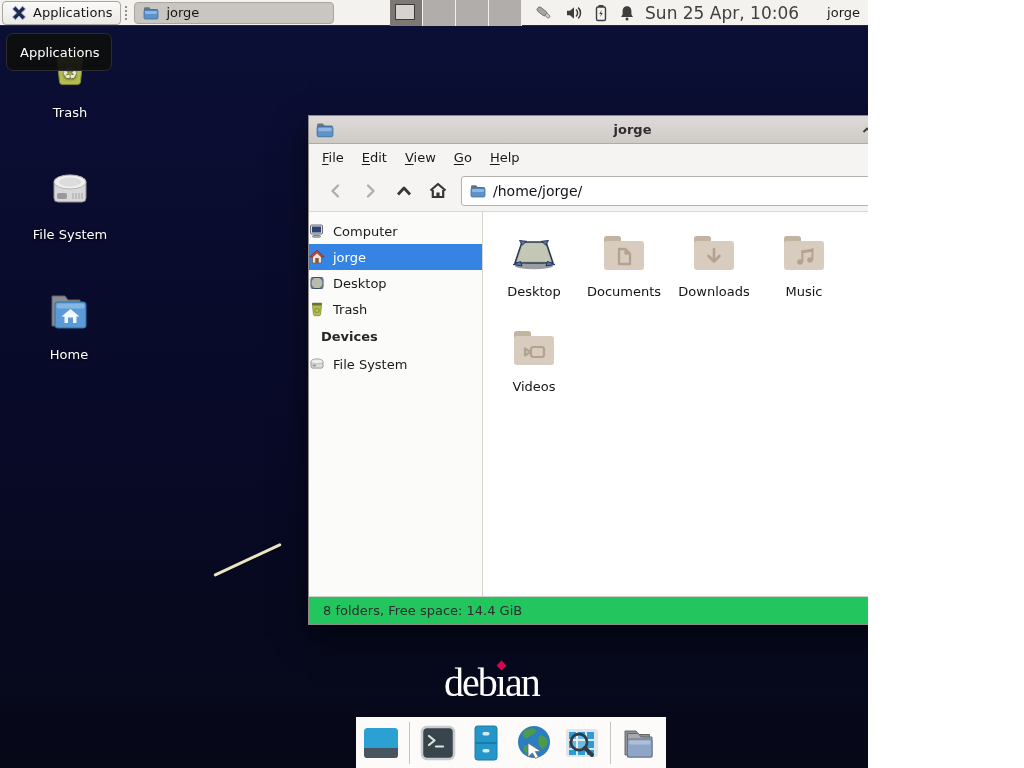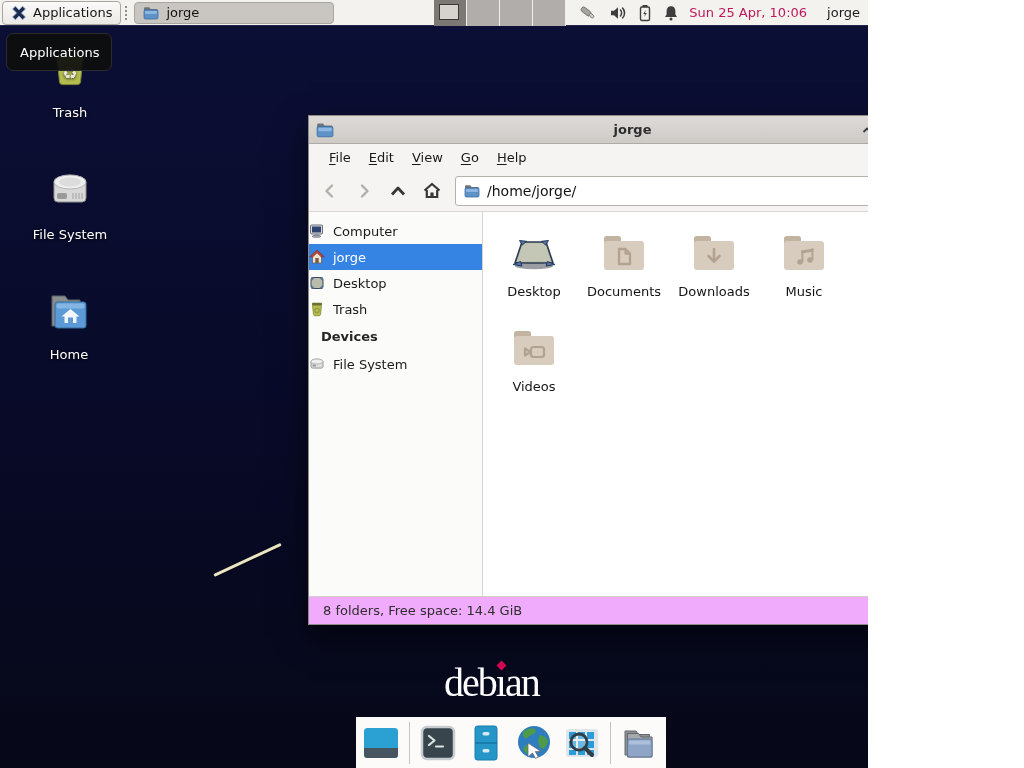--- a/index.html
+++ b/index.html
@@ -17,21 +17,21 @@
   .task-btn{display:flex;align-items:center;gap:7px;width:200px;height:22px;padding:0 8px;
     box-sizing:border-box;background:#c9c5c0;border:1px solid #a8a4a0;border-radius:4px;}
   .task-btn span{font-size:13px;color:#141414;}
   .panel-spacer{flex:1;}
   .pager{display:flex;height:26px;}
   .ws{width:33px;height:26px;background:#b1adaa;border-right:1px solid #f2f0ee;box-sizing:border-box;}
   .ws.active{background:#7c7873;position:relative;}
   .ws.active::after{content:"";position:absolute;left:5px;top:4px;width:18px;height:14px;
     background:#d6d2ce;border:1px solid #3a3a3a;}
   .tray{display:flex;align-items:center;gap:11px;margin:0 10px 0 12px;}
-  .clock{font-size:13px;color:#be185d;margin-right:20px;white-space:nowrap;}
+  .clock{font-size:17px;color:#404040;margin-right:28px;white-space:nowrap;}
   .user{font-size:13px;color:#1c1c1c;margin-right:8px;}
 
   
   .tooltip{position:absolute;left:6px;top:33px;width:106px;height:38px;background:rgba(14,14,14,.93);
     border:1px solid #2c2c2c;border-radius:7px;color:#fff;display:flex;align-items:center;
     padding-left:13px;box-sizing:border-box;font-size:13px;z-index:30;}
 
   
   .desk-icon{position:absolute;width:96px;display:flex;flex-direction:column;align-items:center;
     gap:9px;color:#fff;text-shadow:0 1px 3px rgba(0,0,0,.9);z-index:5;}
@@ -43,40 +43,40 @@
   
   .window{position:absolute;left:308px;top:115px;width:649px;height:510px;background:#fff;
     border:1px solid #8e8a86;box-shadow:0 12px 30px rgba(0,0,0,.55);display:flex;flex-direction:column;
     box-sizing:border-box;z-index:10;}
   .titlebar{position:relative;height:27px;flex:0 0 27px;background:linear-gradient(#dedad7,#cecac6);
     border-bottom:1px solid #aeaaa6;display:flex;align-items:center;}
   .title{position:absolute;left:0;right:0;text-align:center;font-weight:bold;font-size:13px;color:#2d2d2d;}
   .tb-icon{margin-left:7px;z-index:1;}
   .controls{margin-left:auto;display:flex;gap:9px;margin-right:10px;z-index:1;}
   .ctl{width:15px;height:15px;display:flex;align-items:center;justify-content:center;}
-  .menubar{height:26px;flex:0 0 26px;background:#f6f4f2;display:flex;align-items:center;padding-left:11px;}
+  .menubar{height:26px;flex:0 0 26px;background:#f6f4f2;display:flex;align-items:center;padding-left:4px;}
   .menu-item{padding:3px 9px;font-size:13px;color:#191919;}
   .menu-item u{text-underline-offset:2px;}
   .toolbar{height:41px;flex:0 0 41px;background:#f6f4f2;display:flex;align-items:center;
-    padding:0 4px;border-bottom:1px solid #dbd8d4;}
+    padding:0 10px;border-bottom:1px solid #dbd8d4;}
   .navbtn{width:34px;height:30px;display:flex;align-items:center;justify-content:center;}
   .address{flex:1;height:30px;background:#fff;border:1px solid #b5b1ad;border-radius:3px;
     display:flex;align-items:center;padding:0 8px;gap:7px;margin-left:6px;box-sizing:border-box;}
   .address-text{font-size:14px;color:#121212;flex:1;}
   .wbody{flex:1;display:flex;min-height:0;}
   .sidebar{width:174px;flex:0 0 174px;background:#fbfbfa;border-right:1px solid #d8d5d1;
     padding-top:6px;box-sizing:border-box;}
   .side-header{font-weight:bold;color:#262626;padding:7px 0 7px 12px;font-size:13px;}
   .side-item{height:26px;display:flex;align-items:center;gap:8px;color:#1b1b1b;font-size:13px;}
   .side-item.selected{background:#3584e4;color:#fff;}
   .main{flex:1;background:#fff;padding:12px 0 0 6px;overflow:hidden;}
   .grid{display:grid;grid-template-columns:repeat(5,90px);grid-auto-rows:95px;}
   .file{display:flex;flex-direction:column;align-items:center;padding-top:6px;}
   .flabel{font-size:13px;color:#151515;margin-top:6px;white-space:nowrap;}
-  .statusbar{height:27px;flex:0 0 27px;background:#f0abfc;border-top:1px solid #d3d0cc;
+  .statusbar{height:27px;flex:0 0 27px;background:#22c55e;border-top:1px solid #d3d0cc;
     display:flex;align-items:center;padding-left:14px;font-size:13px;color:#2e2e2e;}
 
   
   .logo{position:absolute;left:444px;top:659px;font-family:Liberation Serif, serif;
     font-size:40px;color:#fff;letter-spacing:-2px;z-index:4;}
   .logo-i{position:relative;}
   .logo-i::after{content:"";position:absolute;left:2px;top:2px;width:7px;height:7px;
     background:#d70751;transform:rotate(45deg);}
 
   

